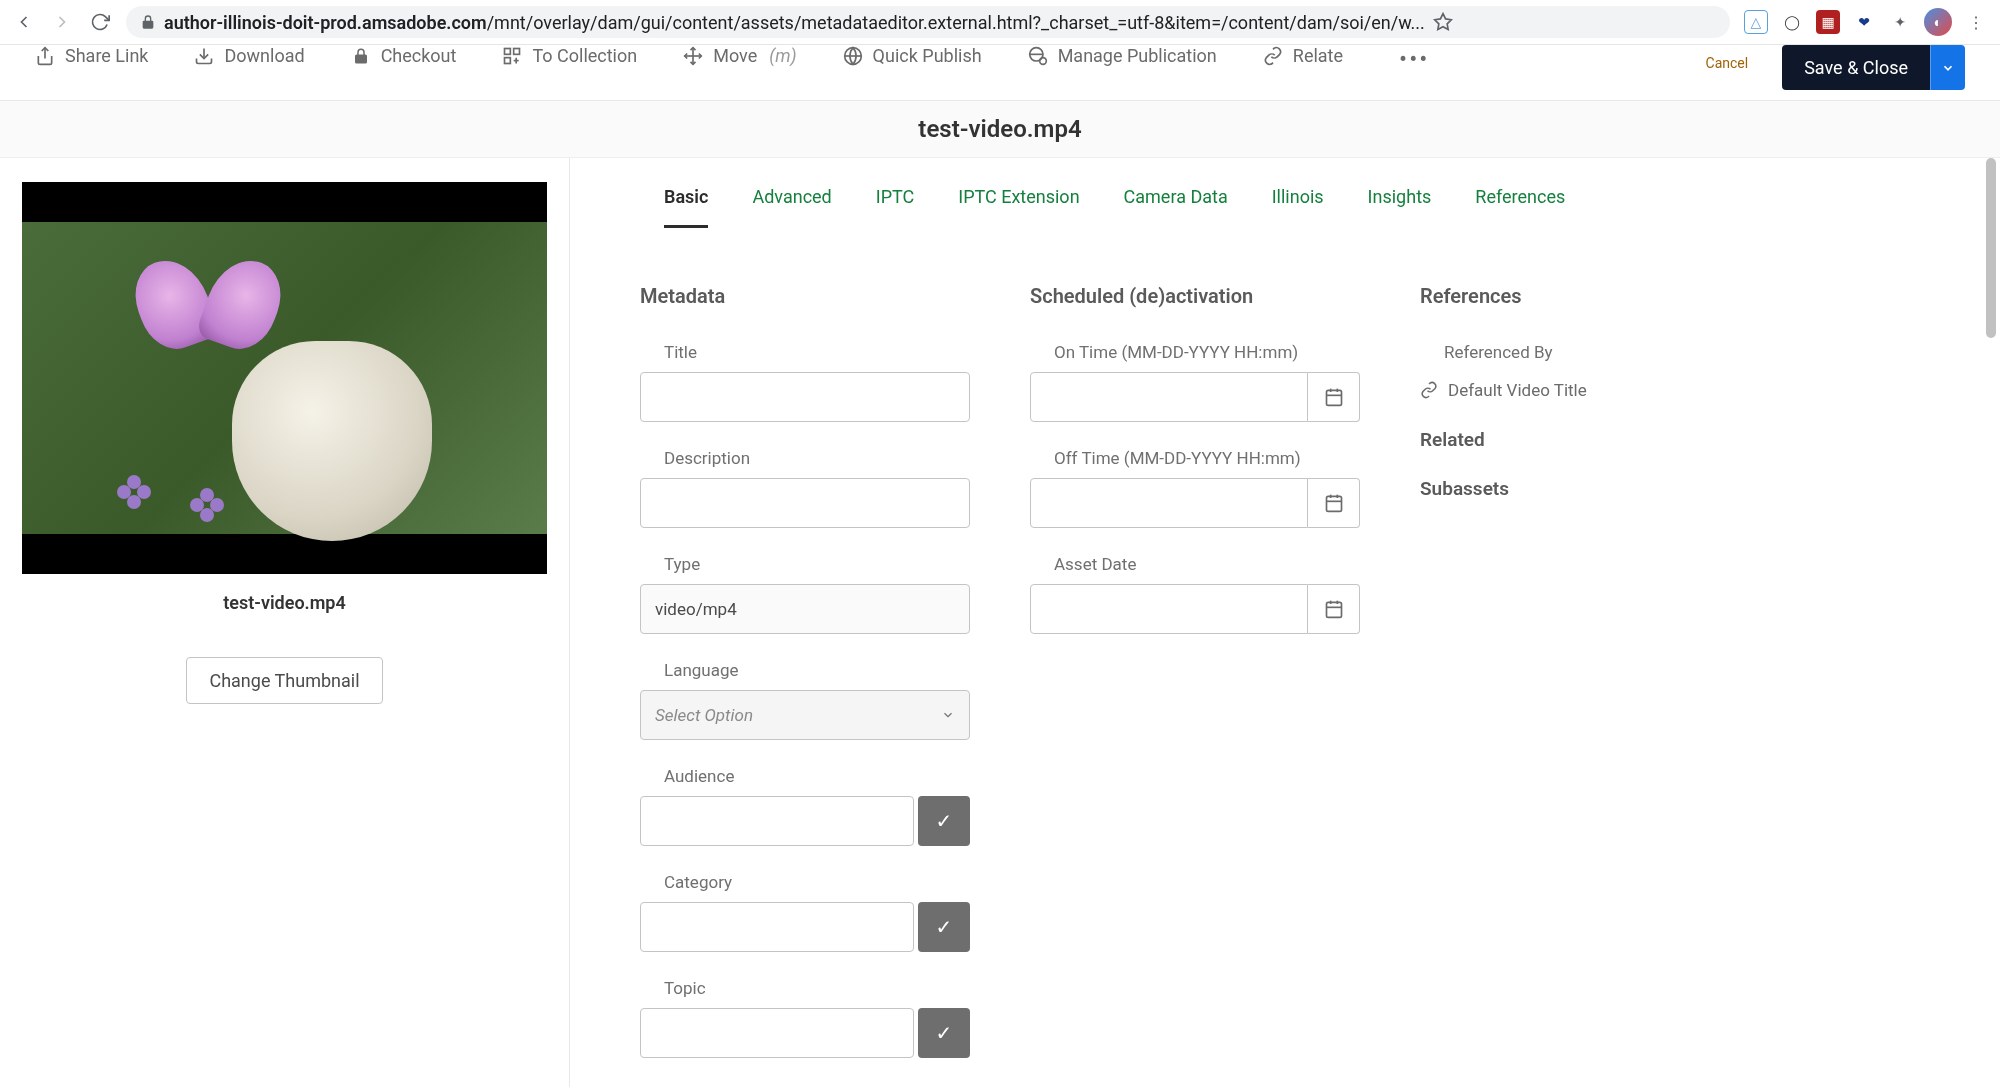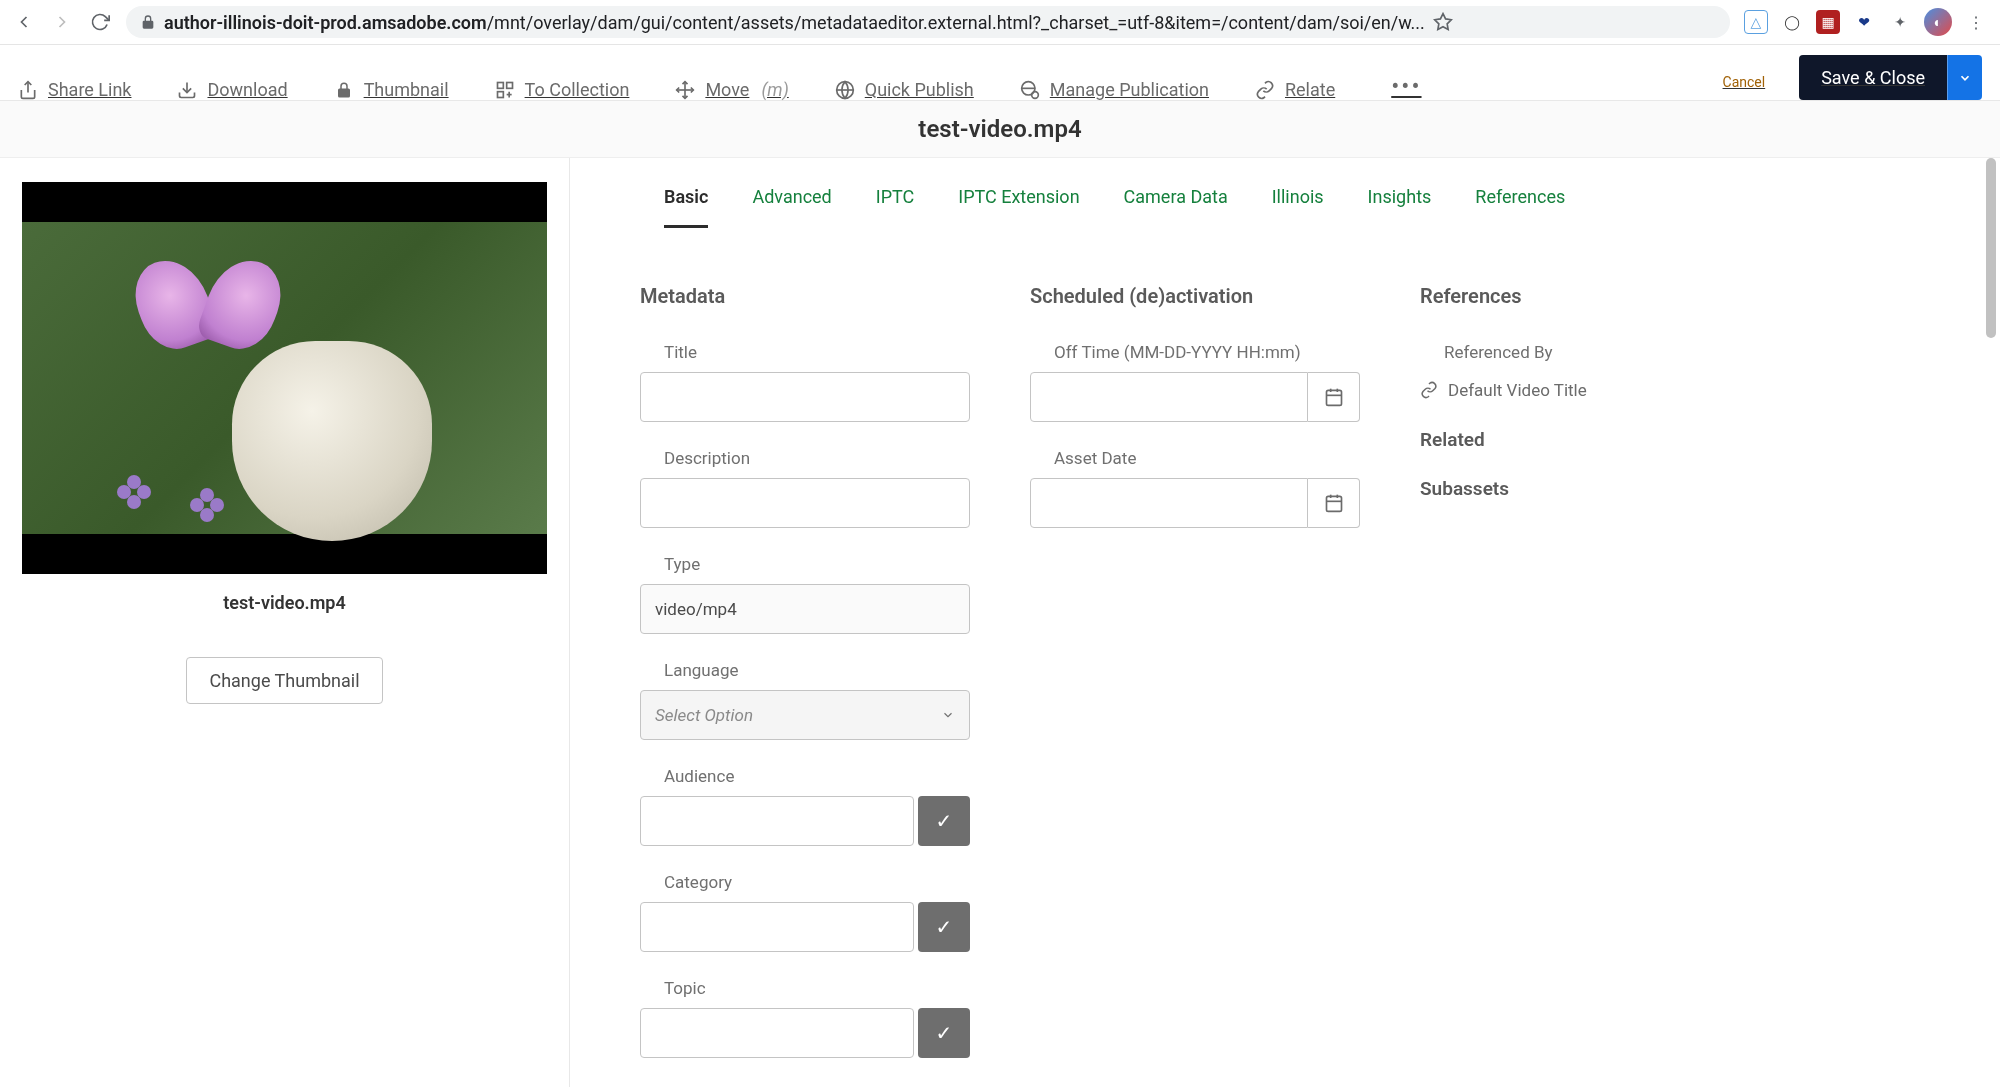--- a/index.html
+++ b/index.html
@@ -10,21 +10,21 @@
   .nav-btn { width: 24px; height: 24px; display: flex; align-items: center; justify-content: center; color: #5f6368; cursor: pointer; }
   .nav-btn.disabled { color: #bdbdbd; }
   .url-bar { flex: 1; display: flex; align-items: center; background: #f1f3f4; border-radius: 20px; height: 32px; padding: 0 14px; gap: 8px; text-align: center; }
   .url-text { font-size: 18px; color: #202124; white-space: nowrap; overflow: hidden; text-overflow: ellipsis; }
   .url-domain { font-weight: 600; }
   .ext-icons { display: flex; align-items: center; gap: 12px; }
   .ext-icon { width: 24px; height: 24px; border-radius: 4px; display:flex; align-items:center; justify-content:center; font-size:14px;}
   .avatar { width: 28px; height: 28px; border-radius: 50%; background: linear-gradient(135deg,#4a90e2,#e24a4a); display:flex; align-items:center; justify-content:center; color:#fff; font-size:14px;}
 
   
-  .action-bar { display: flex; align-items: flex-end; height: 56px; padding: 0 18px; border-bottom: 1px solid #e8e8e8; text-decoration: underline; }
+  .action-bar { display: flex; align-items: flex-start; height: 56px; padding: 0 35px; border-bottom: 1px solid #e8e8e8; }
   .action-item { display: flex; align-items: center; gap: 10px; padding: 0 26px 0 0; margin-right: 20px; color: #6b6b6b; font-size: 18px; cursor: pointer; }
   .action-item .ic { width: 20px; height: 20px; color: #6b6b6b; display:flex; align-items:center; justify-content:center;}
   .action-item .hint { font-style: italic; color: #9a9a9a; margin-left: 2px; }
   .action-spacer { flex: 1; }
   .btn-cancel { font-size: 14px; color: #a16207; padding: 10px 20px; cursor: pointer; }
   .btn-primary { background: #0f172a; color: #fff; font-size: 18px; padding: 12px 22px; border-radius: 4px 0 0 4px; cursor: pointer; margin-left: 14px;}
   .btn-primary-drop { background: #1473e6; color:#fff; padding: 12px 10px; border-radius: 0 4px 4px 0; border-left:1px solid rgba(255,255,255,0.3); cursor:pointer; display:flex; align-items:center; justify-content:center;}
   .more-dots { font-size: 24px; color: #6b6b6b; letter-spacing: 2px; cursor:pointer; padding:0 10px;}
 
   
@@ -145,21 +145,21 @@
         </svg>
       </span>
     <span>Download</span>
   </div>
   <div class="action-item">
     <span class="ic">
         <svg width="18" height="18" viewBox="0 0 24 24" fill="currentColor">
           <path d="M12 2a5 5 0 00-5 5v3H6a2 2 0 00-2 2v8a2 2 0 002 2h12a2 2 0 002-2v-8a2 2 0 00-2-2h-1V7a5 5 0 00-5-5zm-3 5a3 3 0 116 0v3H9V7z"></path>
         </svg>
       </span>
-    <span>Thumbnail</span>
+    <span>Checkout</span>
   </div>
   <div class="action-item">
     <span class="ic">
         <svg width="20" height="20" viewBox="0 0 24 24" fill="none" stroke="currentColor" stroke-width="2">
           <rect x="3" y="3" width="7" height="7"></rect>
           <rect x="14" y="3" width="7" height="7"></rect>
           <rect x="3" y="14" width="7" height="7"></rect>
           <line x1="17" y1="14" x2="17" y2="21"></line>
           <line x1="14" y1="17.5" x2="20" y2="17.5"></line>
         </svg>
@@ -318,20 +318,34 @@
           <div class="tag-row">
             <input class="text-input" style="width: 270px;" value="">
             <div class="check-btn">✓</div>
           </div>
         </div>
       </div>
 
       <div class="col c2">
         <div class="section-title">Scheduled (de)activation</div>
 
+        <div class="field">
+          <div class="field-label">On Time (MM-DD-YYYY HH:mm)</div>
+          <div class="date-row">
+            <input class="text-input" value="" style="">
+            <div class="date-btn">
+              <svg width="20" height="20" viewBox="0 0 24 24" fill="none" stroke="currentColor" stroke-width="2">
+                  <rect x="3" y="4" width="18" height="18" rx="2"></rect>
+                  <line x1="16" y1="2" x2="16" y2="6"></line>
+                  <line x1="8" y1="2" x2="8" y2="6"></line>
+                  <line x1="3" y1="10" x2="21" y2="10"></line>
+                </svg>
+            </div>
+          </div>
+        </div>
 
         <div class="field">
           <div class="field-label">Off Time (MM-DD-YYYY HH:mm)</div>
           <div class="date-row">
             <input class="text-input" value="" style="">
             <div class="date-btn">
               <svg width="20" height="20" viewBox="0 0 24 24" fill="none" stroke="currentColor" stroke-width="2">
                   <rect x="3" y="4" width="18" height="18" rx="2"></rect>
                   <line x1="16" y1="2" x2="16" y2="6"></line>
                   <line x1="8" y1="2" x2="8" y2="6"></line>

